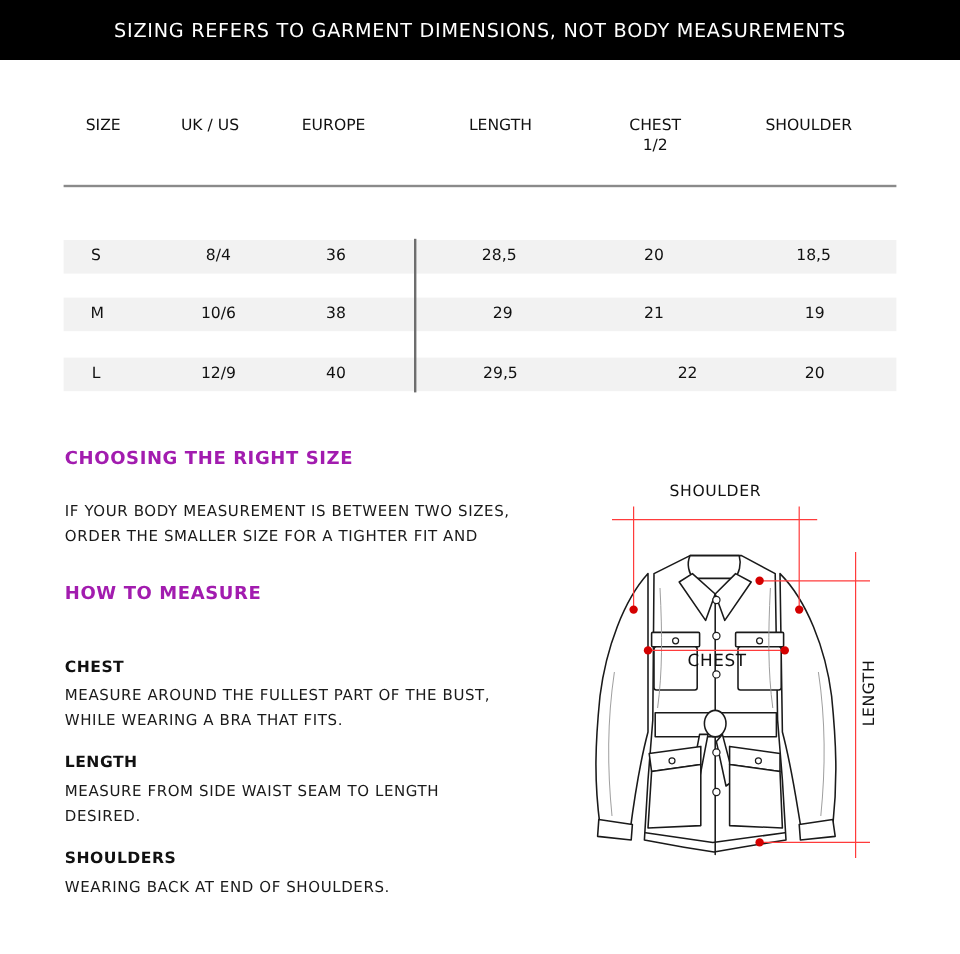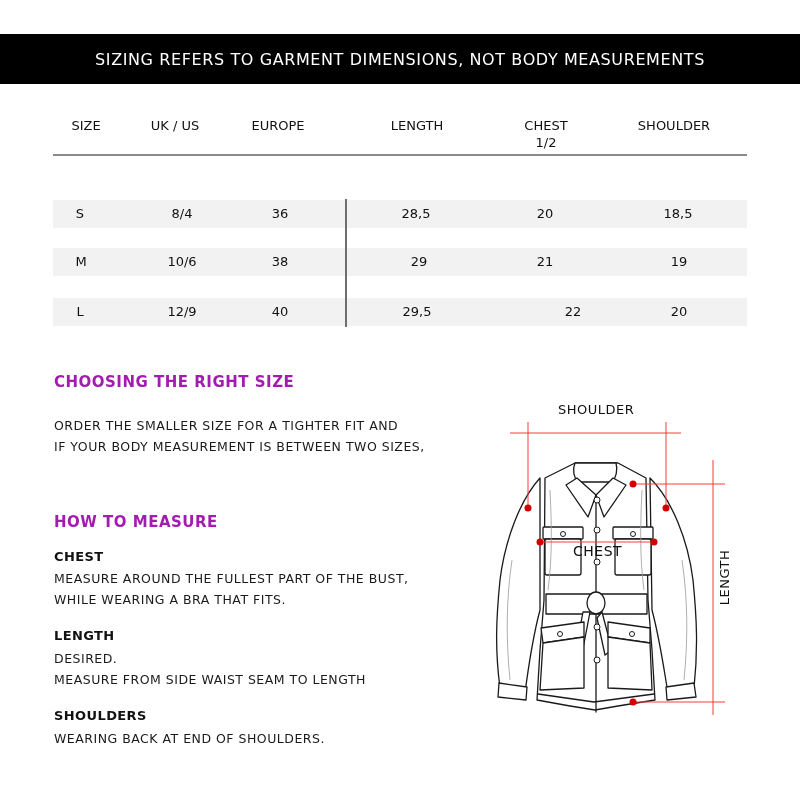--- a/index.html
+++ b/index.html
@@ -3,24 +3,24 @@
 <meta charset="utf-8">
 <style>
   * { box-sizing: border-box; margin: 0; padding: 0; }
   html, body { width: 800px; height: 795px; background: #ffffff; overflow: hidden; }
   body { font-family: "DejaVu Sans", "Liberation Sans", sans-serif; color: #111111; position: relative; }
 
   .banner {
     position: absolute; left: 0; top: 0; width: 800px; height: 50px;
     background: #000000; color: #ffffff;
     display: flex; align-items: center; justify-content: center;
-    font-size: 16px; letter-spacing: 0.6px; margin-top: 34px;
-  }
-
-  .thead { position: absolute; left: 53px; top: 96px; width: 694px; height: 60px; margin-top: 21px; }
+    font-size: 16px; letter-spacing: 0.6px;
+  }
+
+  .thead { position: absolute; left: 53px; top: 96px; width: 694px; height: 60px; }
   .th {
     position: absolute; top: 0; font-size: 13px; text-align: center; line-height: 17px;
     transform: translateX(-50%); white-space: nowrap; color: #111;
   }
   .head-rule { position: absolute; left: 53px; top: 154px; width: 694px; height: 2px; background: #8a8a8a; }
 
   .trow {
     position: absolute; left: 53px; width: 694px; height: 28px; background: #f2f2f2;
   }
   .td {
@@ -98,36 +98,36 @@
     <span class="td" style="left:227px">40</span>
     <span class="td" style="left:364px">29,5</span>
     <span class="td" style="left:520px">22</span>
     <span class="td" style="left:626px">20</span>
   </div>
   <div class="vdivider"></div>
 </div>
 
 <div class="section-title" style="top:373px">CHOOSING THE RIGHT SIZE</div>
 <div class="para" style="top:415px">
+  <div>IF YOUR BODY MEASUREMENT IS BETWEEN TWO SIZES,</div>
   <div>ORDER THE SMALLER SIZE FOR A TIGHTER FIT AND</div>
-  <div>IF YOUR BODY MEASUREMENT IS BETWEEN TWO SIZES,</div>
-</div>
-
-<div class="section-title" style="top:513px">HOW TO MEASURE</div>
+</div>
+
+<div class="section-title" style="top:485px">HOW TO MEASURE</div>
 
 <div class="subhead" style="top:549px">CHEST</div>
 <div class="para" style="top:568px">
   <div>MEASURE AROUND THE FULLEST PART OF THE BUST,</div>
   <div>WHILE WEARING A BRA THAT FITS.</div>
 </div>
 
 <div class="subhead" style="top:628px">LENGTH</div>
 <div class="para" style="top:648px">
+  <div>MEASURE FROM SIDE WAIST SEAM TO LENGTH</div>
   <div>DESIRED.</div>
-  <div>MEASURE FROM SIDE WAIST SEAM TO LENGTH</div>
 </div>
 
 <div class="subhead" style="top:708px">SHOULDERS</div>
 <div class="para" style="top:728px">
   <div>WEARING BACK AT END OF SHOULDERS.</div>
 </div>
 
 <div class="diagram">
   <svg width="300" height="340" viewBox="480 390 300 340">
     <g fill="#ffffff" stroke="#1a1a1a" stroke-width="1.3" stroke-linejoin="round" stroke-linecap="round">

